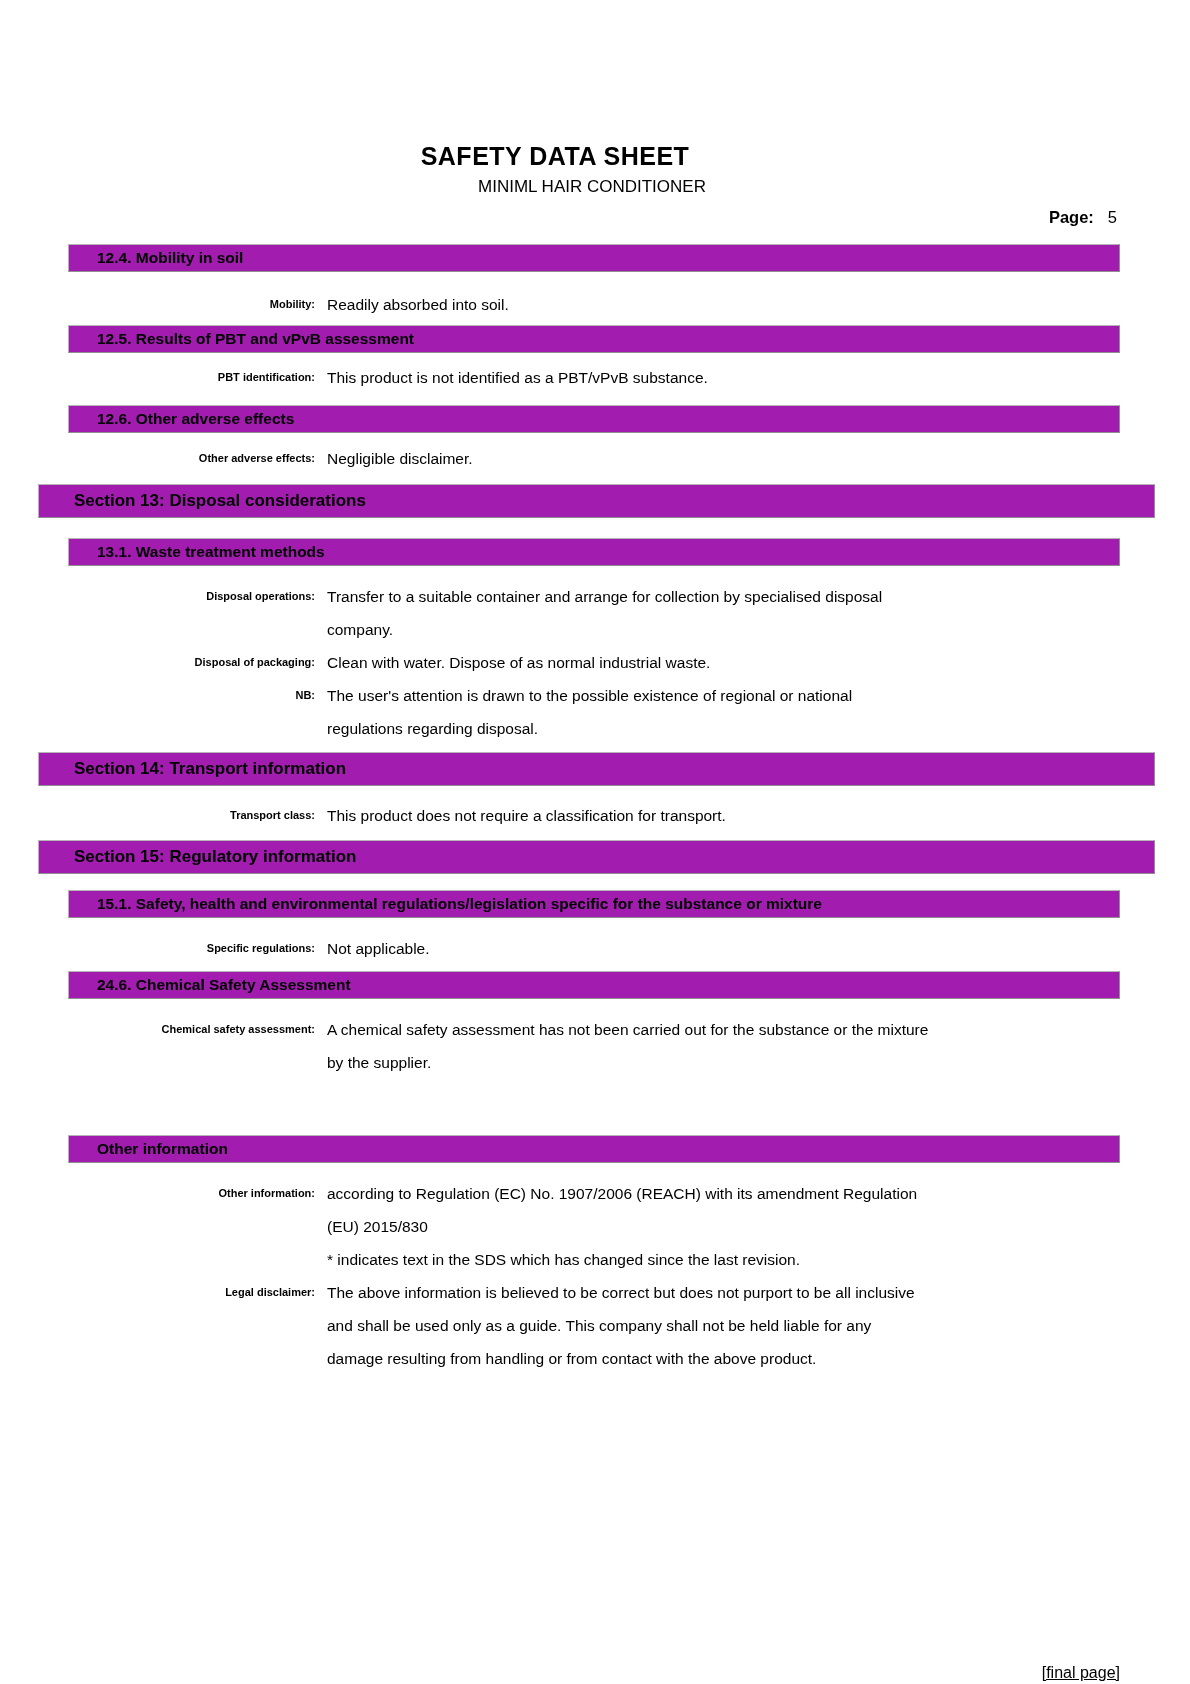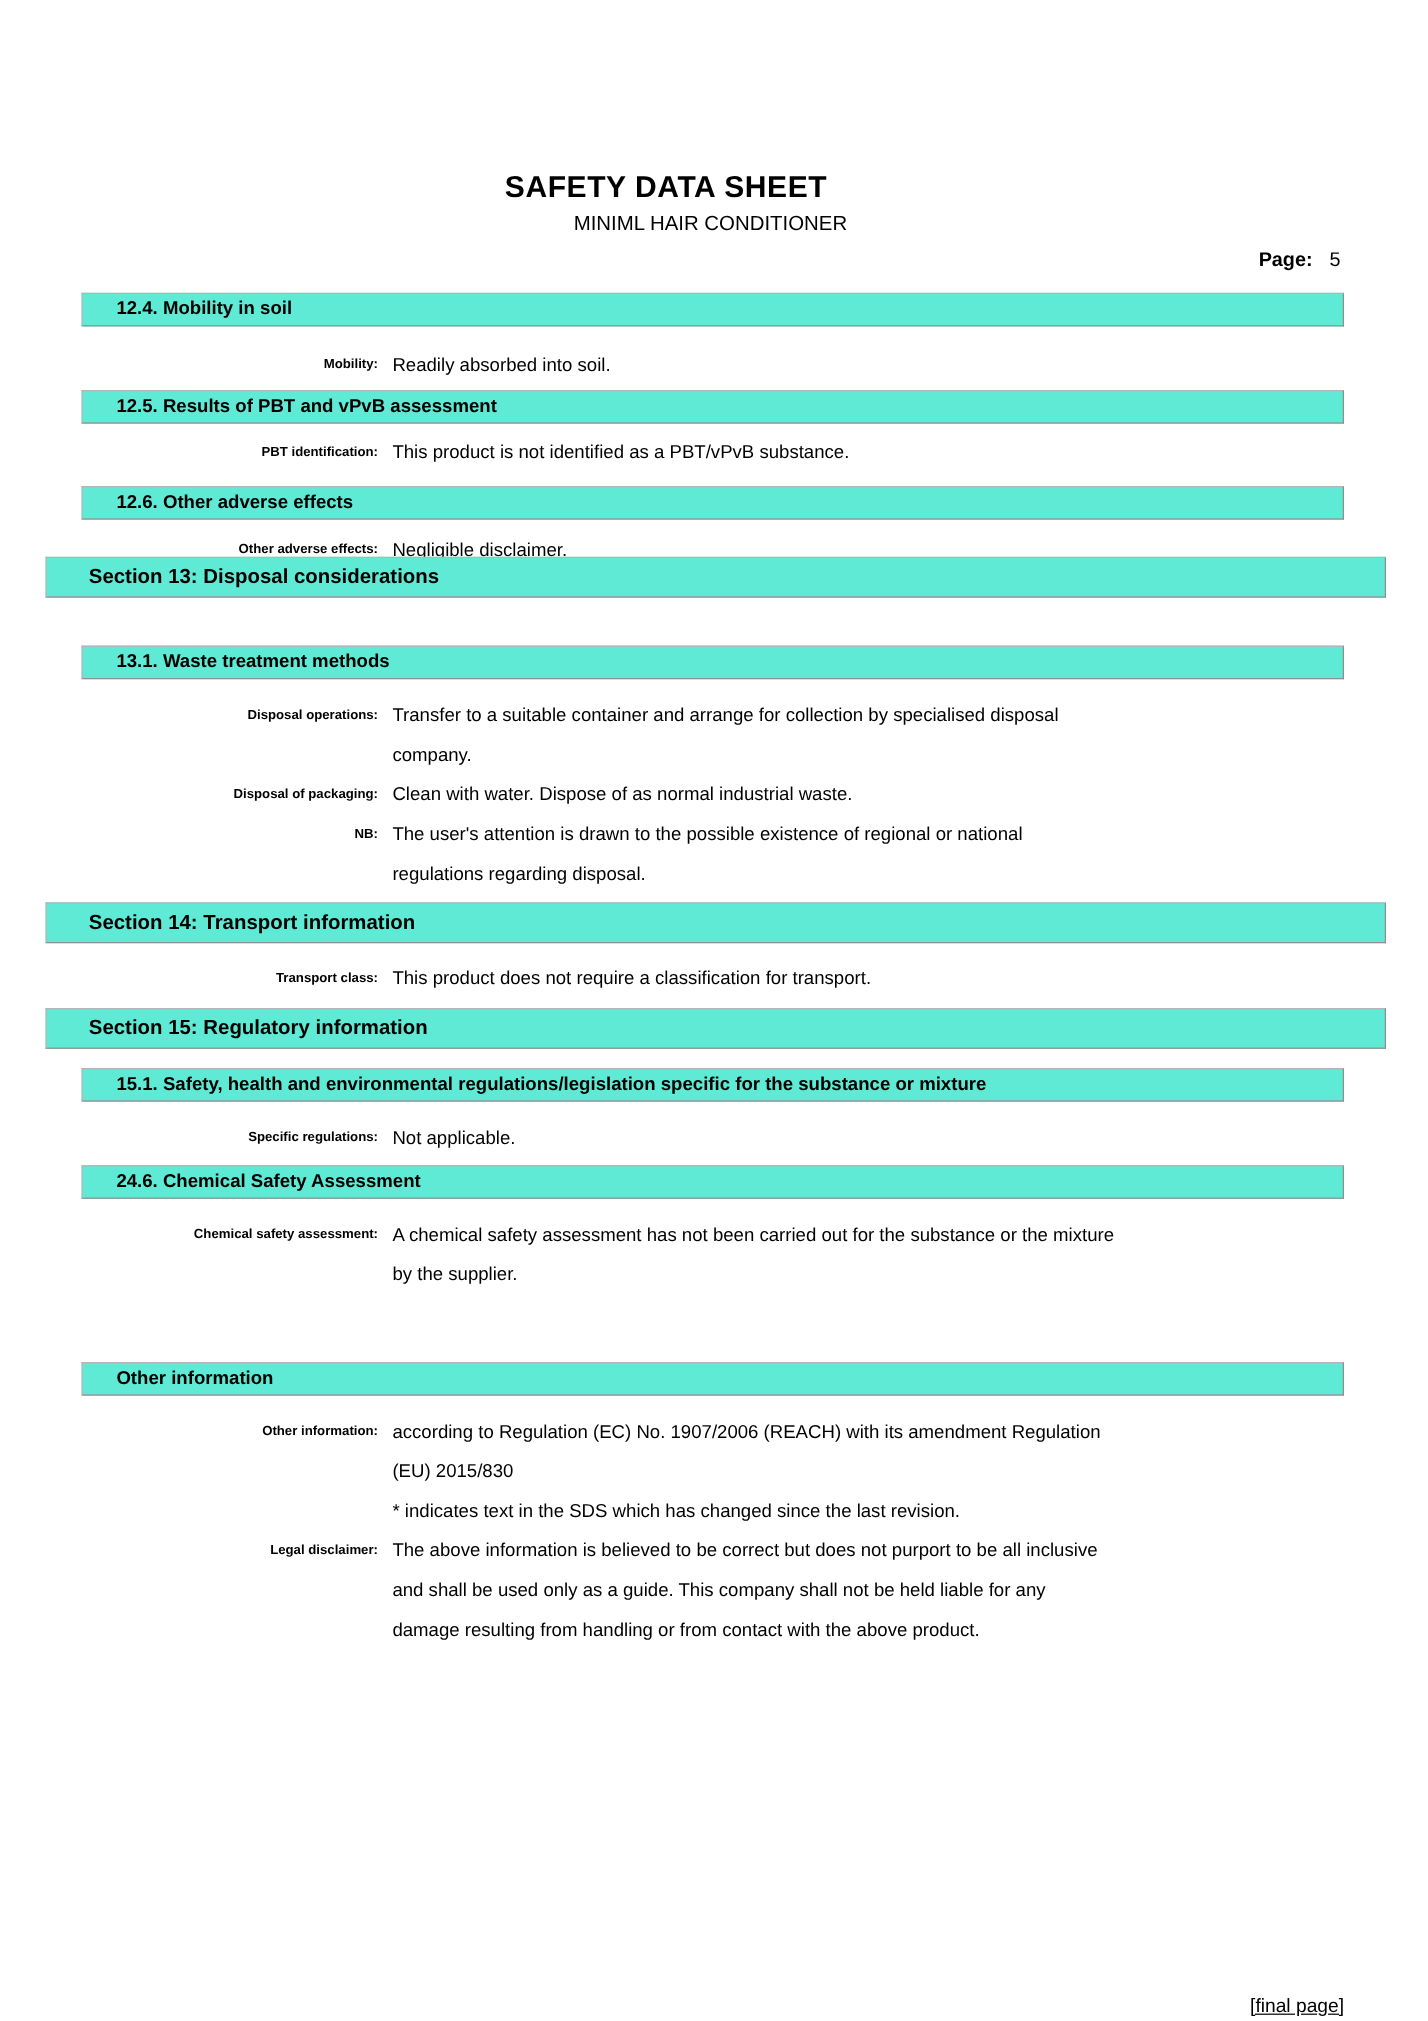--- a/index.html
+++ b/index.html
@@ -19,21 +19,21 @@
     position:absolute;left:0;top:177px;width:1110px;
     text-align:center;font-size:17px;margin-left:37px;
   }
   .page-num{
     position:absolute;top:208px;right:73px;font-size:16.5px;
   }
   .page-num .lbl{font-weight:bold;}
   .page-num .val{margin-left:14px;font-weight:normal;}
   .bar{
     position:absolute;
-    background:#5eead4;
+    background:#a21caf;
     border:1px solid #b5b5b5;
     border-bottom-color:#8f8f8f;border-right-color:#8f8f8f;
     box-sizing:border-box;
     font-weight:bold;
     display:flex;align-items:center;
   }
   .bar-main{left:38px;width:1117px;height:34px;font-size:17px;padding-left:35px;}
   .bar-sub{left:68px;width:1052px;height:28px;font-size:15.5px;padding-left:28px;}
   .row{position:absolute;left:0;width:1190px;}
   .row .lbl{
@@ -80,21 +80,21 @@
 
   <div class="bar bar-sub" style="top:405px">
     <span>12.6. Other adverse effects</span>
   </div>
 
   <div class="row" style="top:442px">
     <span class="lbl">Other adverse effects:</span>
     <span class="val">Negligible disclaimer.</span>
   </div>
 
-  <div class="bar bar-main" style="top:464px">
+  <div class="bar bar-main" style="top:484px">
     <span>Section 13: Disposal considerations</span>
   </div>
 
   <div class="bar bar-sub" style="top:538px">
     <span>13.1. Waste treatment methods</span>
   </div>
 
   <div class="row" style="top:580px">
     <span class="lbl">Disposal operations:</span>
     <span class="val">Transfer to a suitable container and arrange for collection by specialised disposal

